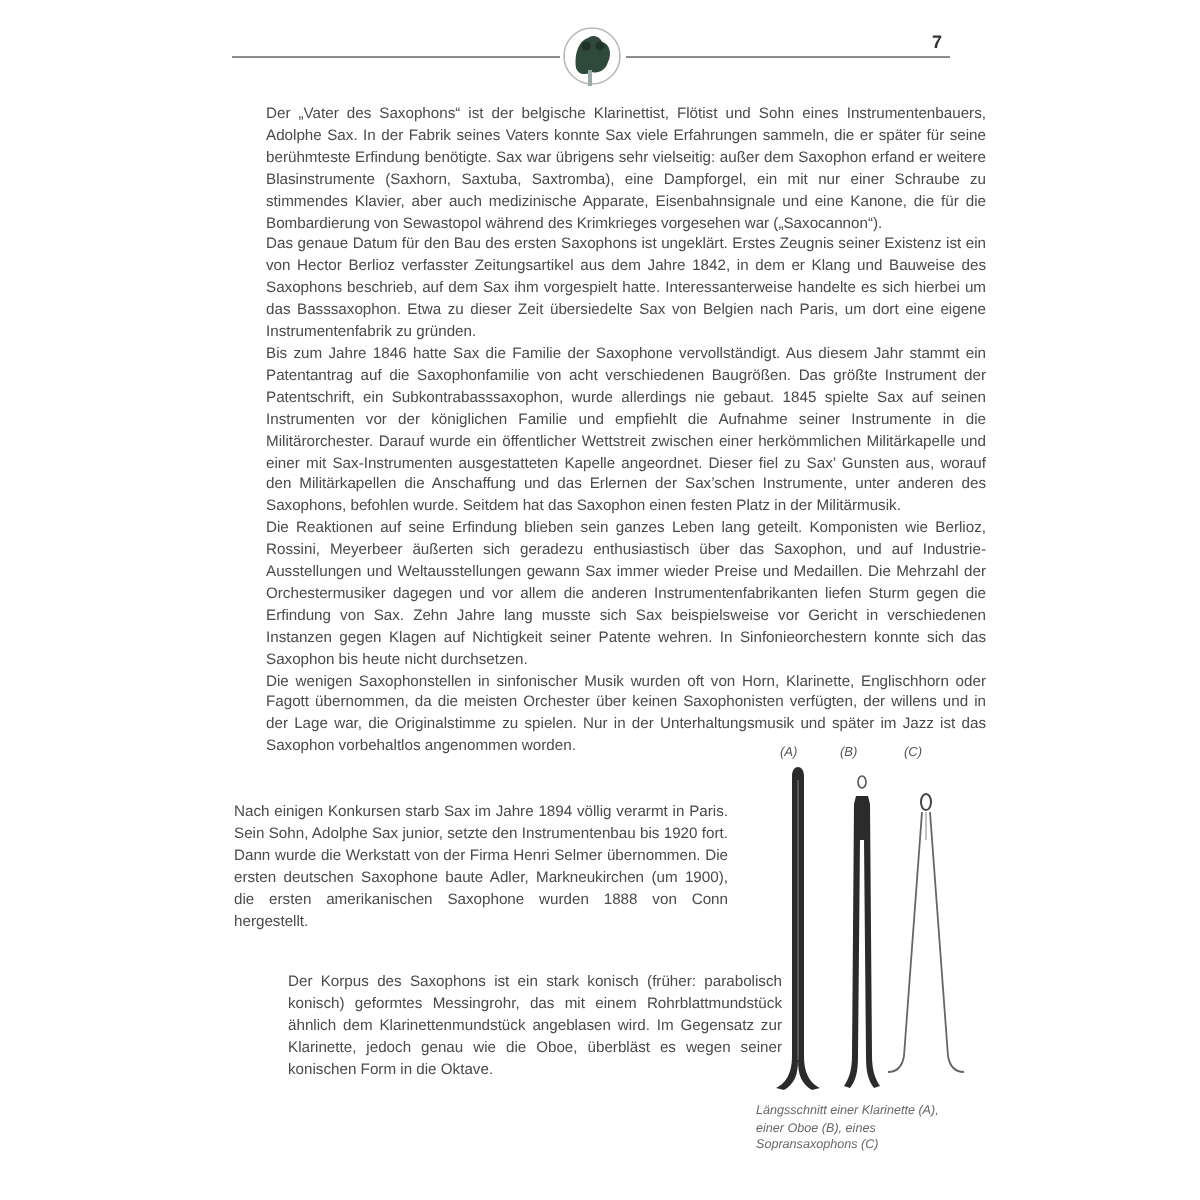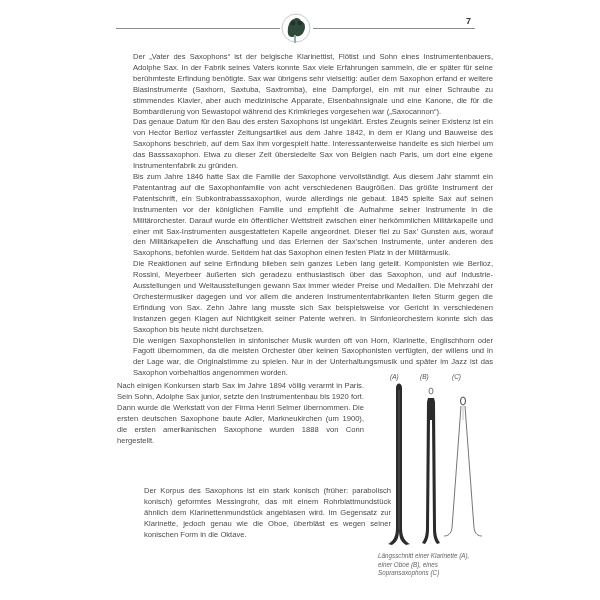--- a/index.html
+++ b/index.html
@@ -11,21 +11,21 @@
     .header-rule-left { position: absolute; left: 116px; top: 28px; width: 164px; height: 1px; background: #8c8c8c; }
     .header-rule-right { position: absolute; left: 313px; top: 28px; width: 162px; height: 1px; background: #8c8c8c; }
     .logo { position: absolute; left: 279px; top: 12px; width: 34px; height: 34px; }
     .page-number { position: absolute; left: 466px; top: 16px; font-size: 9px; font-weight: bold; color: #333; }
     .body-text {
       position: absolute; left: 133px; top: 52px; width: 360px;
       font-size: 7.6px; line-height: 10.9px; text-align: justify; color: #4a4a4a;
     }
     .body-text p { margin: 0; }
     .narrow-text {
-      position: absolute; left: 117px; top: 381px; width: 247px;
+      position: absolute; left: 117px; top: 401px; width: 247px;
       font-size: 7.6px; line-height: 10.9px; text-align: justify; color: #4a4a4a;
     }
     .narrow-text p { margin: 0; }
     .section-heading {
       position: absolute; left: 117px; top: 453px; font-size: 17px; font-weight: bold;
       font-family: "DejaVu Sans", sans-serif; color: #222; letter-spacing: -0.2px;
     }
     .technik-text {
       position: absolute; left: 117px; top: 486px; width: 247px;
       font-size: 7.6px; line-height: 10.9px; text-align: justify; color: #4a4a4a; margin-left: 27px;

